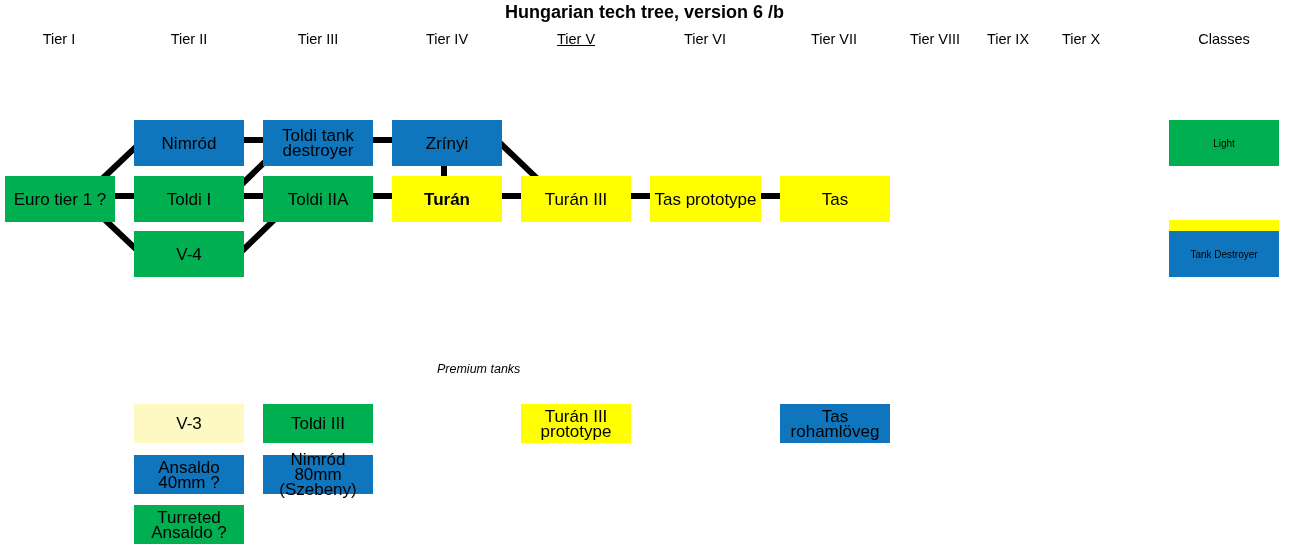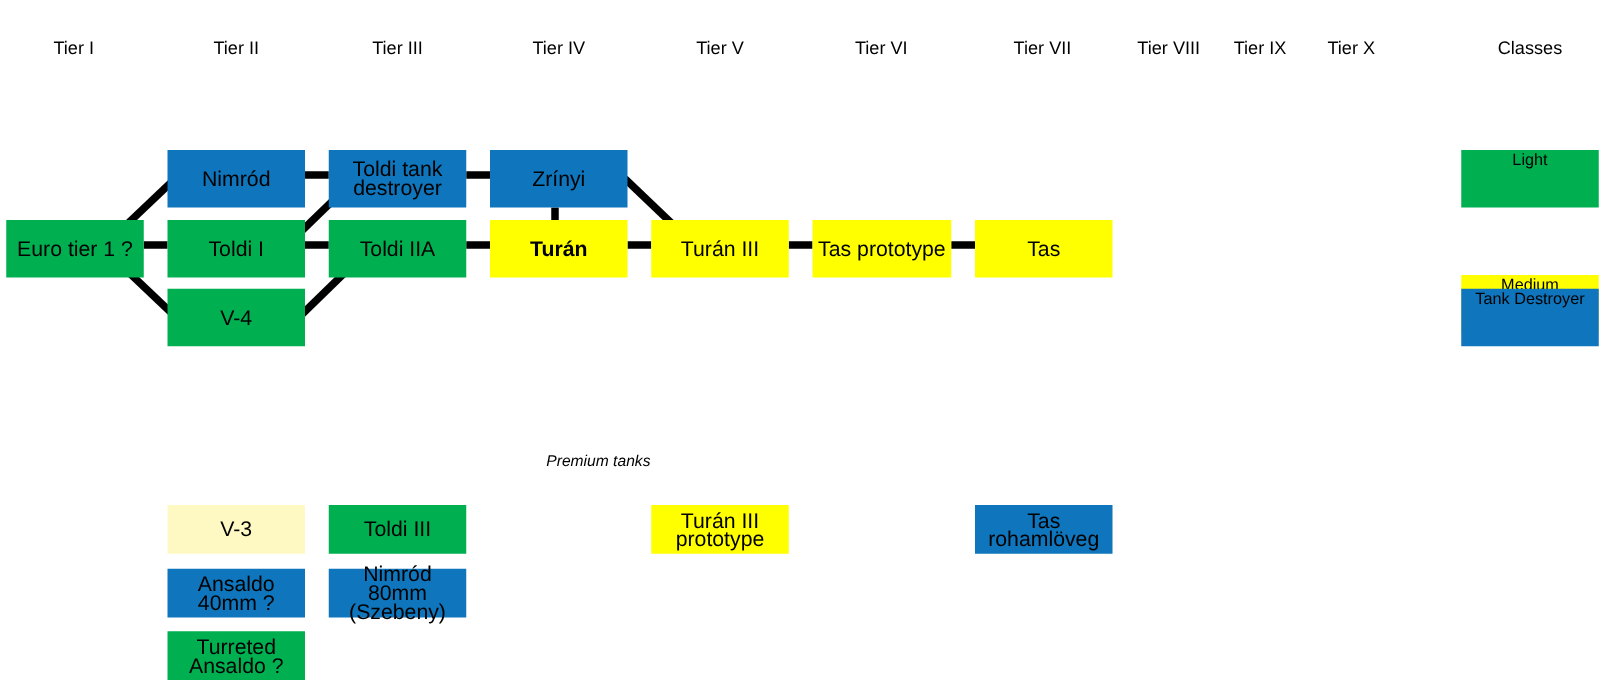--- a/index.html
+++ b/index.html
@@ -49,23 +49,24 @@
     padding: 0 2px;
   }
   .node span {
     display: block;
     width: 100%;
   }
   .legend-node {
     position: absolute;
     box-sizing: border-box;
     display: flex;
+    align-items: center;
     justify-content: center;
     text-align: center;
-    font-size: 13px;
+    font-size: 10px;
     line-height: 15px;
     color: #000000;
   }
   .connector {
     position: absolute;
     background: #000000;
   }
   .diag {
     position: absolute;
     height: 6px;
@@ -77,27 +78,28 @@
     font-size: 12.5px;
     font-style: italic;
     white-space: nowrap;
   }
 </style>
 </head>
 <body>
 
 <div id="canvas">
 
+  <div id="title">Hungarian tech tree, version 6 /b</div>
 
   <div id="tier-headers">
       <div class="tier-header" style="left: -1px; width: 120px;">Tier I</div>
       <div class="tier-header" style="left: 129px; width: 120px;">Tier II</div>
       <div class="tier-header" style="left: 258px; width: 120px;">Tier III</div>
       <div class="tier-header" style="left: 387px; width: 120px;">Tier IV</div>
-      <div class="tier-header" style="left: 516px; width: 120px;">Tier V</div>
+      <div class="tier-header" style="left: 516px; width: 120px; text-decoration: underline;">Tier V</div>
       <div class="tier-header" style="left: 645px; width: 120px;">Tier VI</div>
       <div class="tier-header" style="left: 774px; width: 120px;">Tier VII</div>
       <div class="tier-header" style="left: 875px; width: 120px;">Tier VIII</div>
       <div class="tier-header" style="left: 948px; width: 120px;">Tier IX</div>
       <div class="tier-header" style="left: 1021px; width: 120px;">Tier X</div>
       <div class="tier-header" style="left: 1164px; width: 120px;">Classes</div>
     </div>
 
   <div id="connections-layer">
       <div class="connector" style="left: 115px; top: 193px; width: 19px; height: 6px; background: rgb(0, 0, 0);"></div>

